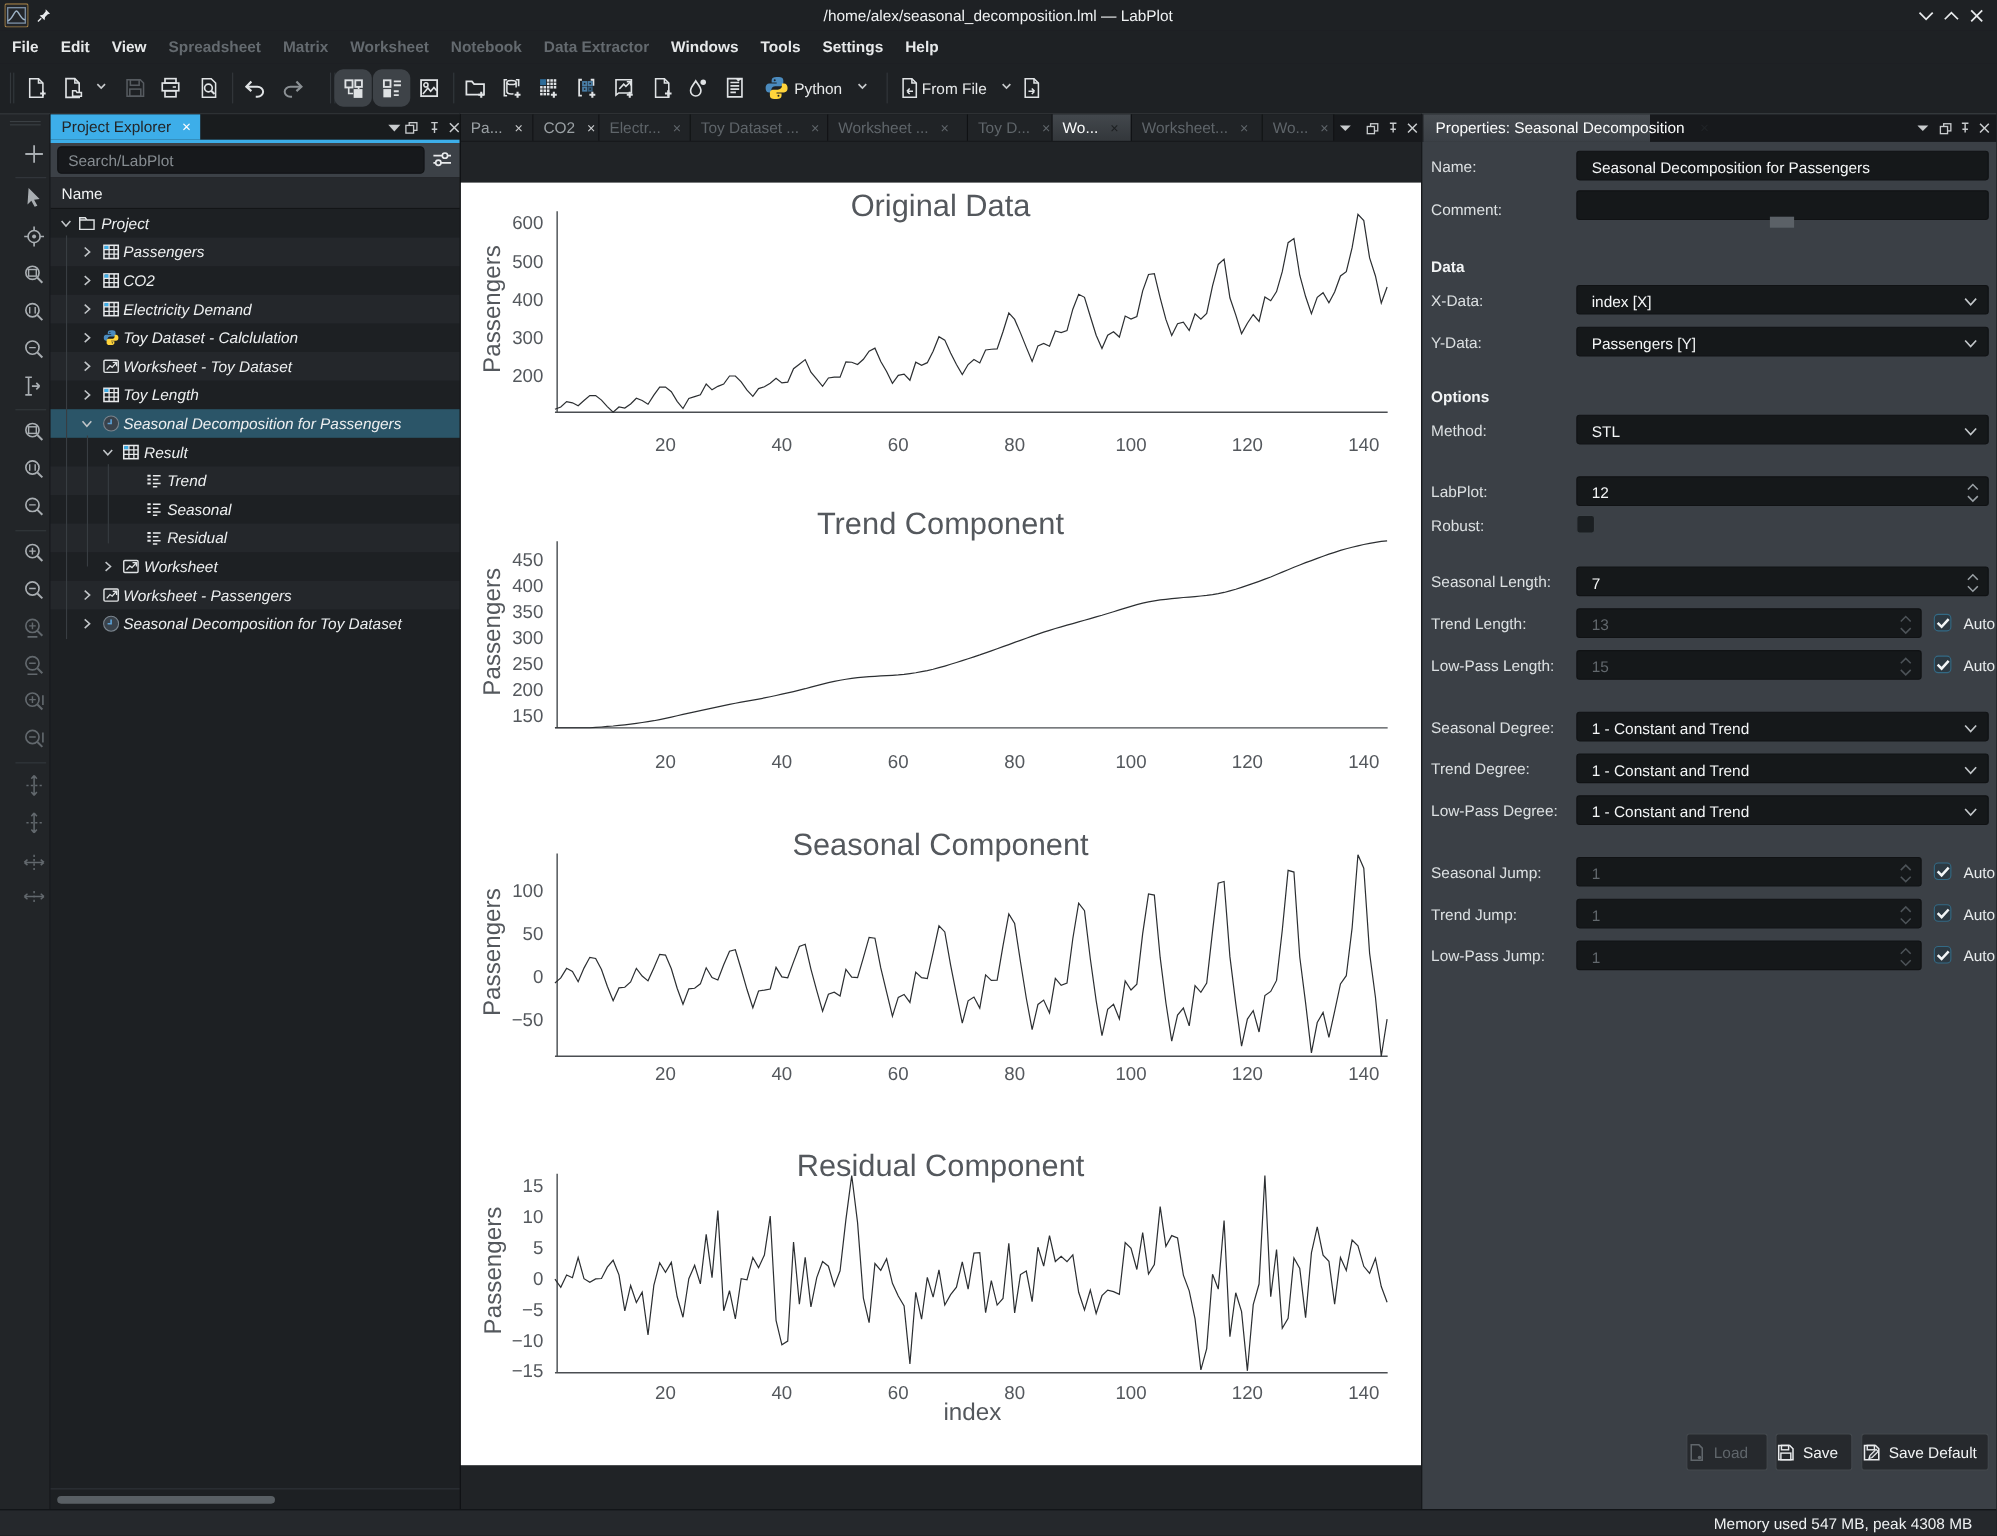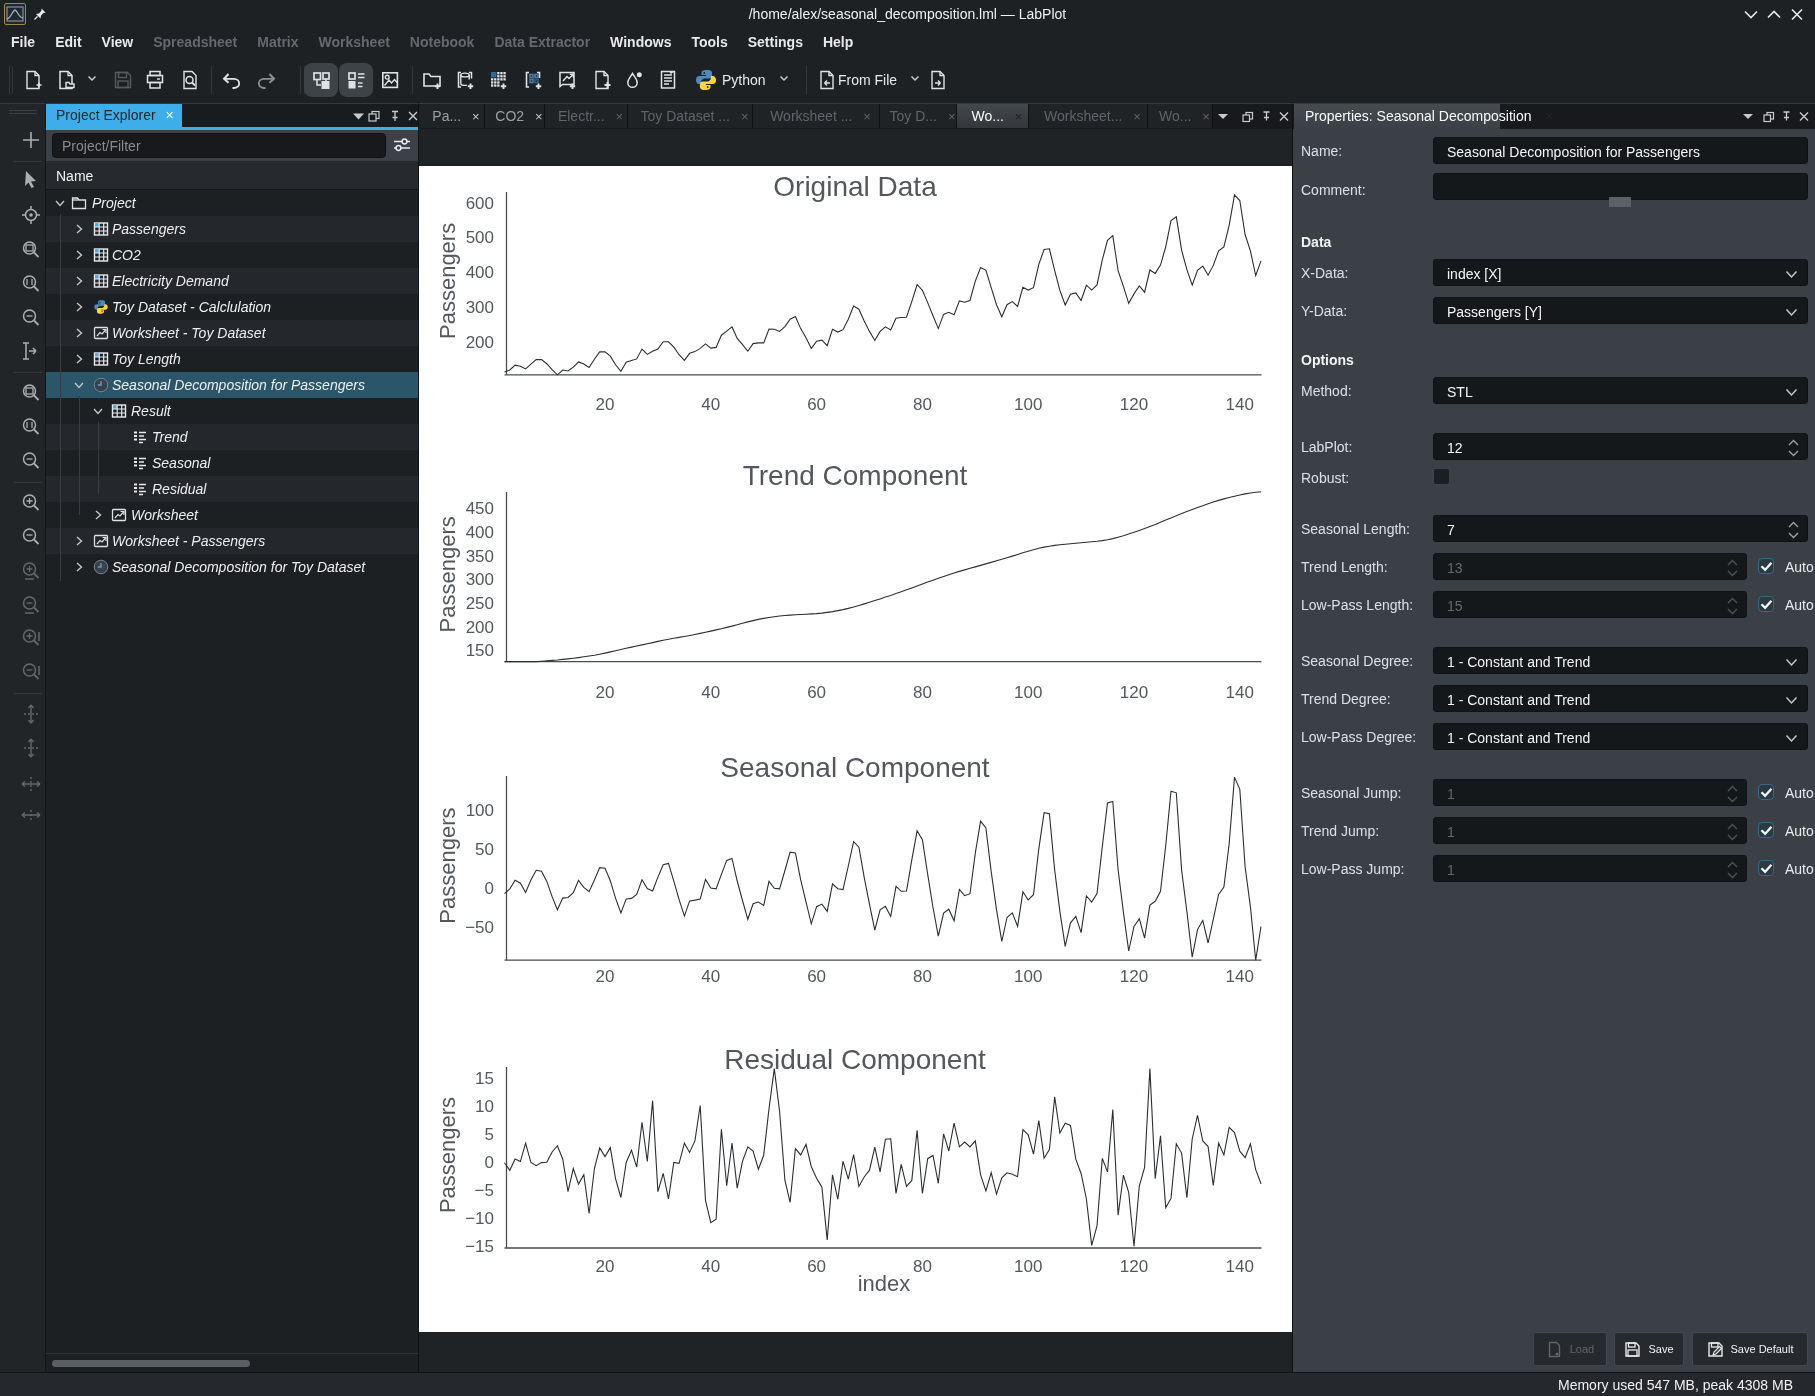--- a/index.html
+++ b/index.html
@@ -28,40 +28,40 @@
 .trow.alt{background:#24272b;}
 .trow.sel{background:#2b5568;}
 .trow .lbl{position:absolute;top:5px;white-space:nowrap;font-style:italic;}
 .chev{position:absolute;top:7px;width:12px;height:12px;}
 .ticon{position:absolute;top:5px;width:16px;height:16px;}
 .hsb{position:absolute;left:0;top:1249px;width:372px;height:20px;background:#1d2023;border-top:1px solid #303439;}
 .hsbh{position:absolute;left:6px;top:6px;width:198px;height:7px;border-radius:3.5px;background:#595f64;}
 
 .central{left:418px;top:103px;width:874px;height:1269px;background:#202326;border-top:1px solid #35393d;border-left:1px solid #0f1113;}
 .ctabs{position:absolute;left:0;top:0;width:874px;height:25px;background:#17191c;}
-.ctab{position:absolute;top:0;height:24px;background:#202326;border-right:1px solid #0f1113;color:#9aa0a4;font-size:14px;padding:4px 0 0 9px;white-space:nowrap;overflow:hidden;text-align:center;}
+.ctab{position:absolute;top:0;height:24px;background:#202326;border-right:1px solid #0f1113;color:#9aa0a4;font-size:14px;padding:4px 0 0 9px;white-space:nowrap;overflow:hidden;}
 .ctab.on{background:linear-gradient(#43484d,#33373b);color:#fbfcfc;}
 .ctab .x{color:#caccce;margin-left:7px;font-size:13px;}
 .ctab.on .x{color:#1b1e20;}
 .ctab.dim{color:#5f656a;}
 .ctab.dim .x{color:#5f656a;}
 .white{position:absolute;left:0;top:62px;width:873px;height:1166px;background:#ffffff;}
 
 .props{left:1292px;top:103px;width:523px;height:1269px;background:#3b4046;border-top:1px solid #35393d;border-left:1px solid #0f1113;}
 .propshead{position:absolute;left:0;top:0;width:523px;height:25px;background:#17191c;}
 .propstab{position:absolute;left:1px;top:0;width:206px;height:25px;background:linear-gradient(#464b50,#3b4046);color:#fbfcfc;font-size:14px;padding:4px 0 0 11px;white-space:nowrap;}
 .propstab .x{color:#202327;margin-left:10px;}
 .prow{position:absolute;left:8px;font-size:14px;color:#dce0e2;}
 .pinput{position:absolute;background:#15181a;border:1px solid #101214;border-radius:3px;height:27px;color:#f4f6f7;font-size:14px;padding:6px 0 0 13px;white-space:nowrap;}
 .pinput.dis{color:#62686d;}
 .phdr{position:absolute;left:8px;font-weight:bold;font-size:14px;color:#f2f4f5;}
 .auto{position:absolute;font-size:14px;color:#e8ebec;}
 .cb{position:absolute;width:16px;height:16px;border-radius:4px;background:#2c3942;border:1px solid #336a85;}
 .cb.off{background:#1b1f22;border:1px solid #3c4247;width:17px;height:17px;border-radius:3px;}
-.pbtn{position:absolute;top:1228px;height:34px;background:#26292d;border:1px solid #43484d;border-radius:3px;color:#f2f4f5;font-size:11px;display:flex;align-items:center;justify-content:center;gap:7px;}
+.pbtn{position:absolute;top:1199px;height:34px;background:#26292d;border:1px solid #43484d;border-radius:3px;color:#f2f4f5;font-size:14px;display:flex;align-items:center;gap:7px;}
 .pbtn.dis{color:#60666b;}
 .statusbar{left:0;top:1372px;width:1815px;height:24px;background:#25282c;border-top:1px solid #101214;}
 .statustext{position:absolute;right:22px;top:4px;font-size:14px;color:#eff1f2;}
 svg{display:block;}
 </style></head><body>
 <div class="abs titlebar">
     <svg class="abs" style="left:4px;top:3px" width="22" height="22" viewBox="0 0 22 22">
       <rect x="0.5" y="0.5" width="21" height="21" rx="1.5" fill="#23262a" stroke="#a98447"></rect>
       <rect x="3" y="4" width="16" height="14" fill="none" stroke="#7d91a6" stroke-width="1.2"></rect>
       <path d="M3 16c4-1 6-9 8-9s4 8 8 8" stroke="#9eb3c6" stroke-width="1.3" fill="none"></path>
@@ -413,21 +413,21 @@
       <svg class="abs" style="left:303px;top:6px" width="72" height="12" viewBox="0 0 72 12">
         <path d="M4 3.5l5.5 6 5.5-6z" fill="#c8cbcd"></path>
         <rect x="23" y="1.5" width="7" height="7" fill="none" stroke="#c8cbcd" stroke-width="1.2"></rect>
         <rect x="20" y="4" width="7" height="7" fill="#191c1e" stroke="#c8cbcd" stroke-width="1.2"></rect>
         <path d="M46 1.5v6M43 1.5h6M43.5 7.5h5M46 7.5v3.5" stroke="#c8cbcd" stroke-width="1.3" fill="none"></path>
         <path d="M60 2l8 8M68 2l-8 8" stroke="#c8cbcd" stroke-width="1.4"></path>
       </svg>
     </div>
     <div class="expblue"></div>
     <div class="searchrow">
-      <div class="searchbox">Project/Filter</div>
+      <div class="searchbox">Search/LabPlot</div>
       <svg class="abs" style="left:347px;top:7px" width="18" height="16" viewBox="0 0 18 16">
         <path d="M1 4.5h16M1 11h16" stroke="#e8eaec" stroke-width="1.6"></path>
         <circle cx="11.5" cy="4.5" r="2.4" fill="#3c4147" stroke="#e8eaec" stroke-width="1.5"></circle>
         <circle cx="5.5" cy="11" r="2.4" fill="#3c4147" stroke="#e8eaec" stroke-width="1.5"></circle>
       </svg>
     </div>
     <div class="namehdr">Name</div>
     <div class="tree">
       <div class="trow" style="top:0px">
         <svg class="chev" style="left:8px" width="12" height="12" viewBox="0 0 12 12">

